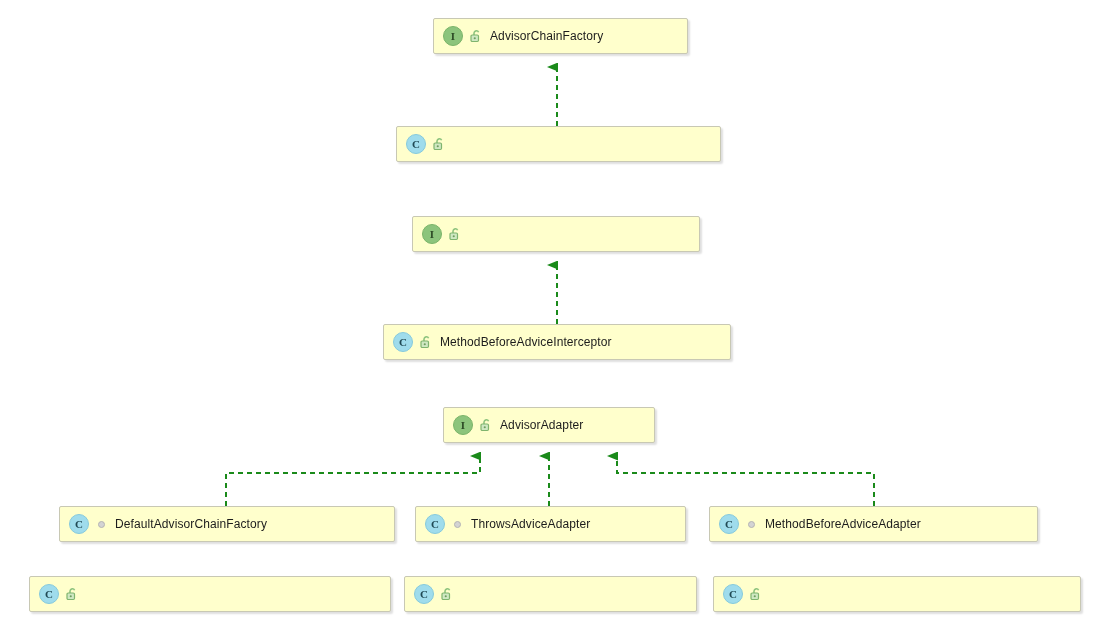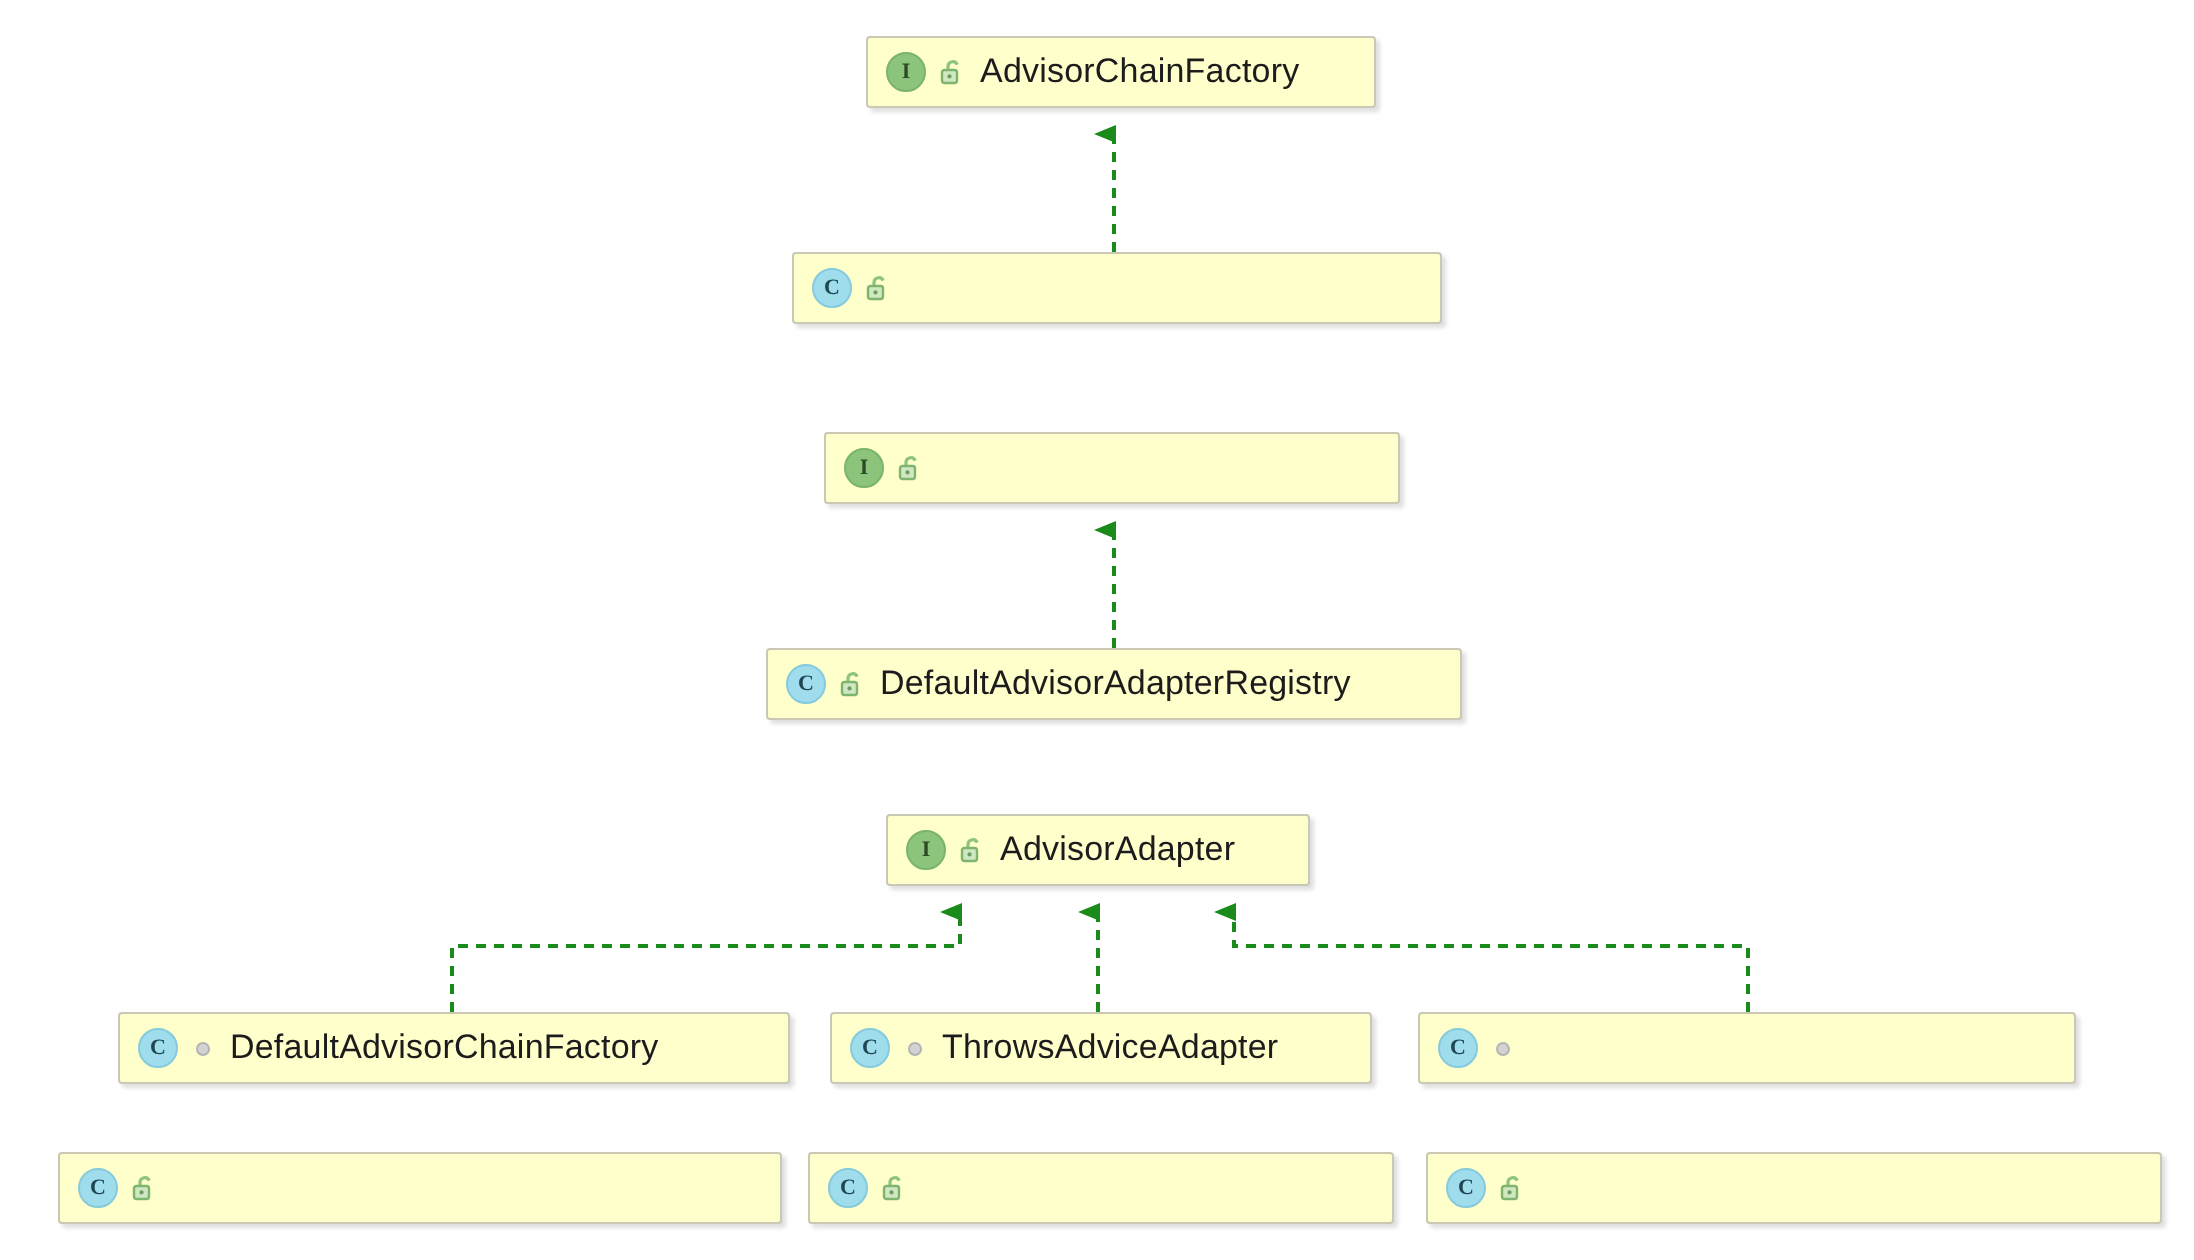--- a/index.html
+++ b/index.html
@@ -35,21 +35,21 @@
     align-items: center;
     background: #ffffcc;
     border: 1px solid #c8c8b4;
     border-radius: 2px;
     box-shadow: 2px 2px 2px rgba(0,0,0,0.13);
     padding: 0 11px 0 9px;
     height: 36px;
     white-space: nowrap;
   }
   .node-label {
-    font-size: 17px;
+    font-size: 12px;
     color: #1c1c1c;
     letter-spacing: 0.1px;
     line-height: 1;
     padding-bottom: 1px;
   }
   .kind-icon {
     flex: 0 0 auto;
     width: 18px;
     height: 18px;
     border-radius: 50%;
@@ -152,21 +152,21 @@
 
   <div class="node" style="left:383px; top:324px; width:348px;">
     <span class="kind-icon class">C</span>
     <span class="vis-icon">
       <svg width="12" height="14" viewBox="0 0 12 14" xmlns="http://www.w3.org/2000/svg">
         <path d="M4 6 V4 a2.4 2.4 0 0 1 4.6 -0.7" fill="none" stroke="#8fc47f" stroke-width="1.6"></path>
         <rect x="1" y="6" width="7.5" height="6.5" rx="1.2" fill="#cfe8c2" stroke="#7fb46e" stroke-width="1.2"></rect>
         <circle cx="4.75" cy="9.2" r="1.05" fill="#6d9c5e"></circle>
       </svg>
     </span>
-    <span class="node-label">DefaultAdvisorAdapterRegistry</span>
+    <span class="node-label">MethodBeforeAdviceInterceptor</span>
   </div>
 
   <div class="node" style="left:443px; top:407px; width:212px;">
     <span class="kind-icon interface">I</span>
     <span class="vis-icon">
       <svg width="12" height="14" viewBox="0 0 12 14" xmlns="http://www.w3.org/2000/svg">
         <path d="M4 6 V4 a2.4 2.4 0 0 1 4.6 -0.7" fill="none" stroke="#8fc47f" stroke-width="1.6"></path>
         <rect x="1" y="6" width="7.5" height="6.5" rx="1.2" fill="#cfe8c2" stroke="#7fb46e" stroke-width="1.2"></rect>
         <circle cx="4.75" cy="9.2" r="1.05" fill="#6d9c5e"></circle>
       </svg>
@@ -188,20 +188,21 @@
       <span class="vis-dot"></span>
     </span>
     <span class="node-label">ThrowsAdviceAdapter</span>
   </div>
 
   <div class="node" style="left:709px; top:506px; width:329px;">
     <span class="kind-icon class">C</span>
     <span class="vis-icon dot-wrap">
       <span class="vis-dot"></span>
     </span>
+    <span class="node-label">MethodBeforeAdviceAdapter</span>
   </div>
 
   <div class="node" style="left:29px; top:576px; width:362px;">
     <span class="kind-icon class">C</span>
     <span class="vis-icon">
       <svg width="12" height="14" viewBox="0 0 12 14" xmlns="http://www.w3.org/2000/svg">
         <path d="M4 6 V4 a2.4 2.4 0 0 1 4.6 -0.7" fill="none" stroke="#8fc47f" stroke-width="1.6"></path>
         <rect x="1" y="6" width="7.5" height="6.5" rx="1.2" fill="#cfe8c2" stroke="#7fb46e" stroke-width="1.2"></rect>
         <circle cx="4.75" cy="9.2" r="1.05" fill="#6d9c5e"></circle>
       </svg>

